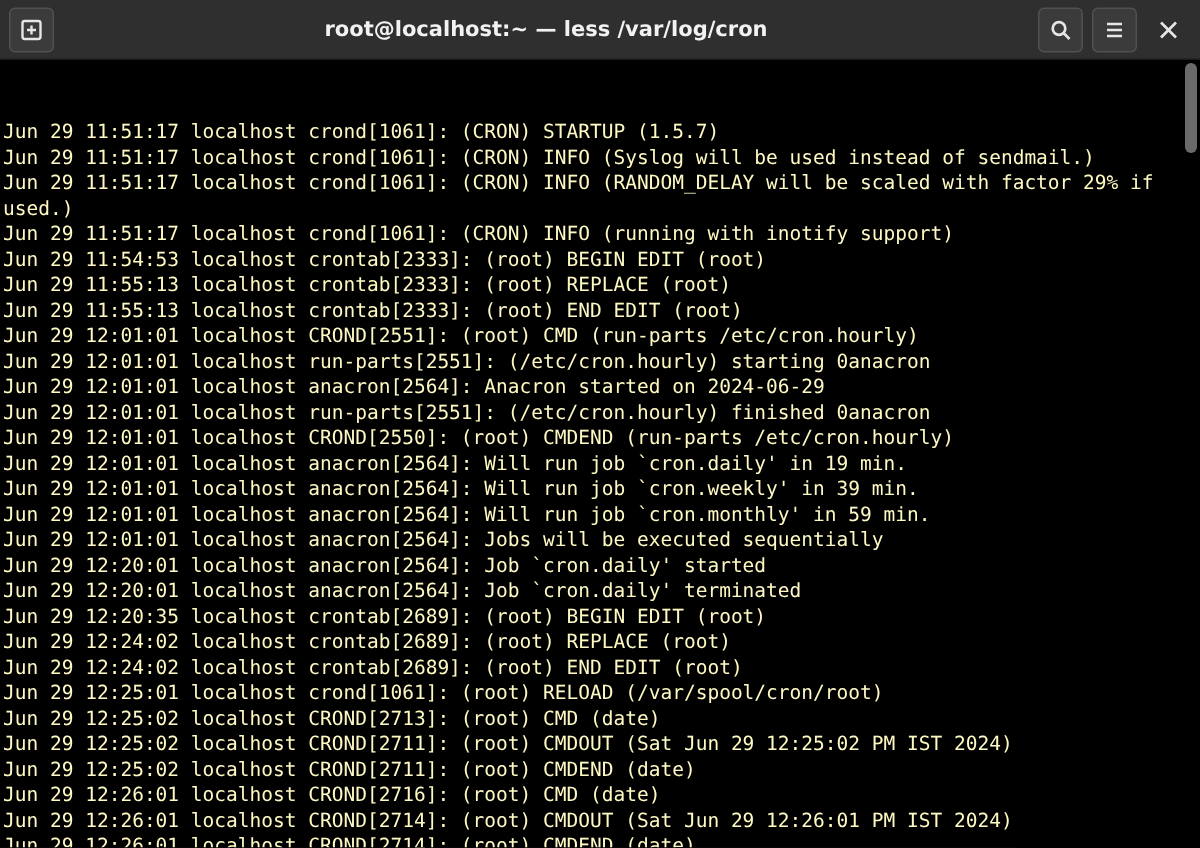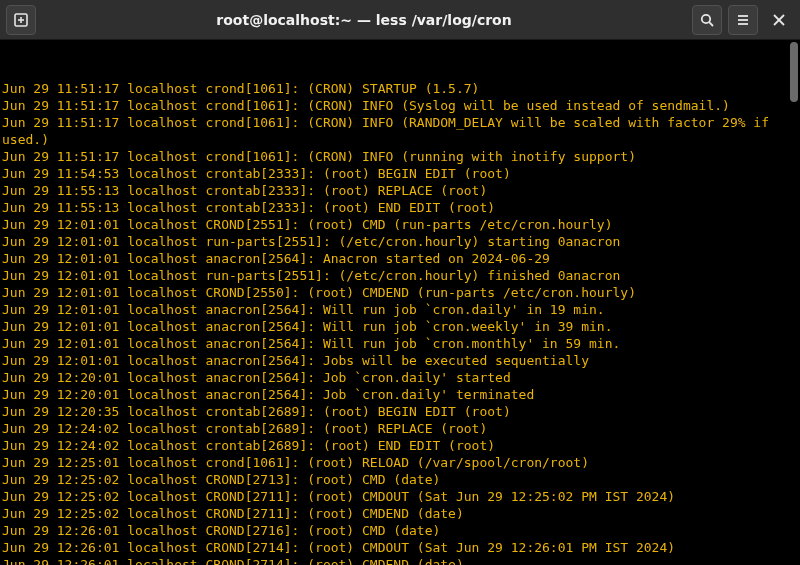--- a/index.html
+++ b/index.html
@@ -47,21 +47,21 @@
   }
   .right-box {
     display: flex;
     align-items: center;
     gap: 6px;
   }
   .terminal {
     position: relative;
     height: calc(565px - 40px);
     background: #000;
-    color: #eab308;
+    color: #fef9c3;
     padding: 6px 2px 2px 2px;
     white-space: pre-wrap;
     word-break: break-word;
     line-height: 17px;
     font-size: 13px;
     overflow: hidden;
   }
   .terminal .line { display: block; }
   .scrollbar-track {
     position: absolute;

